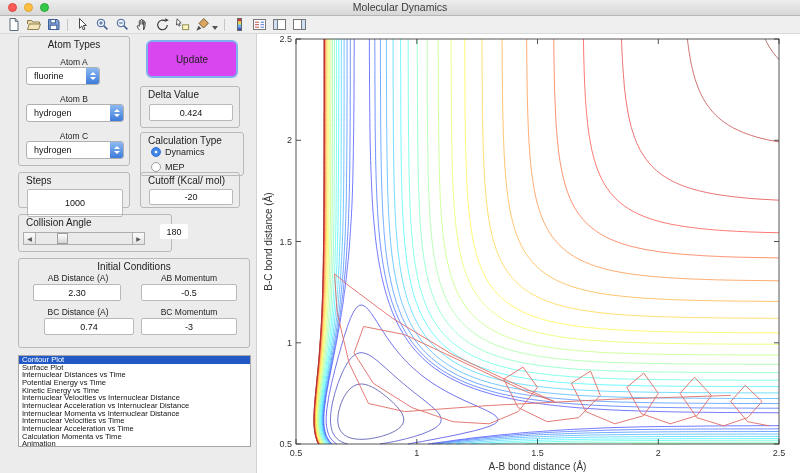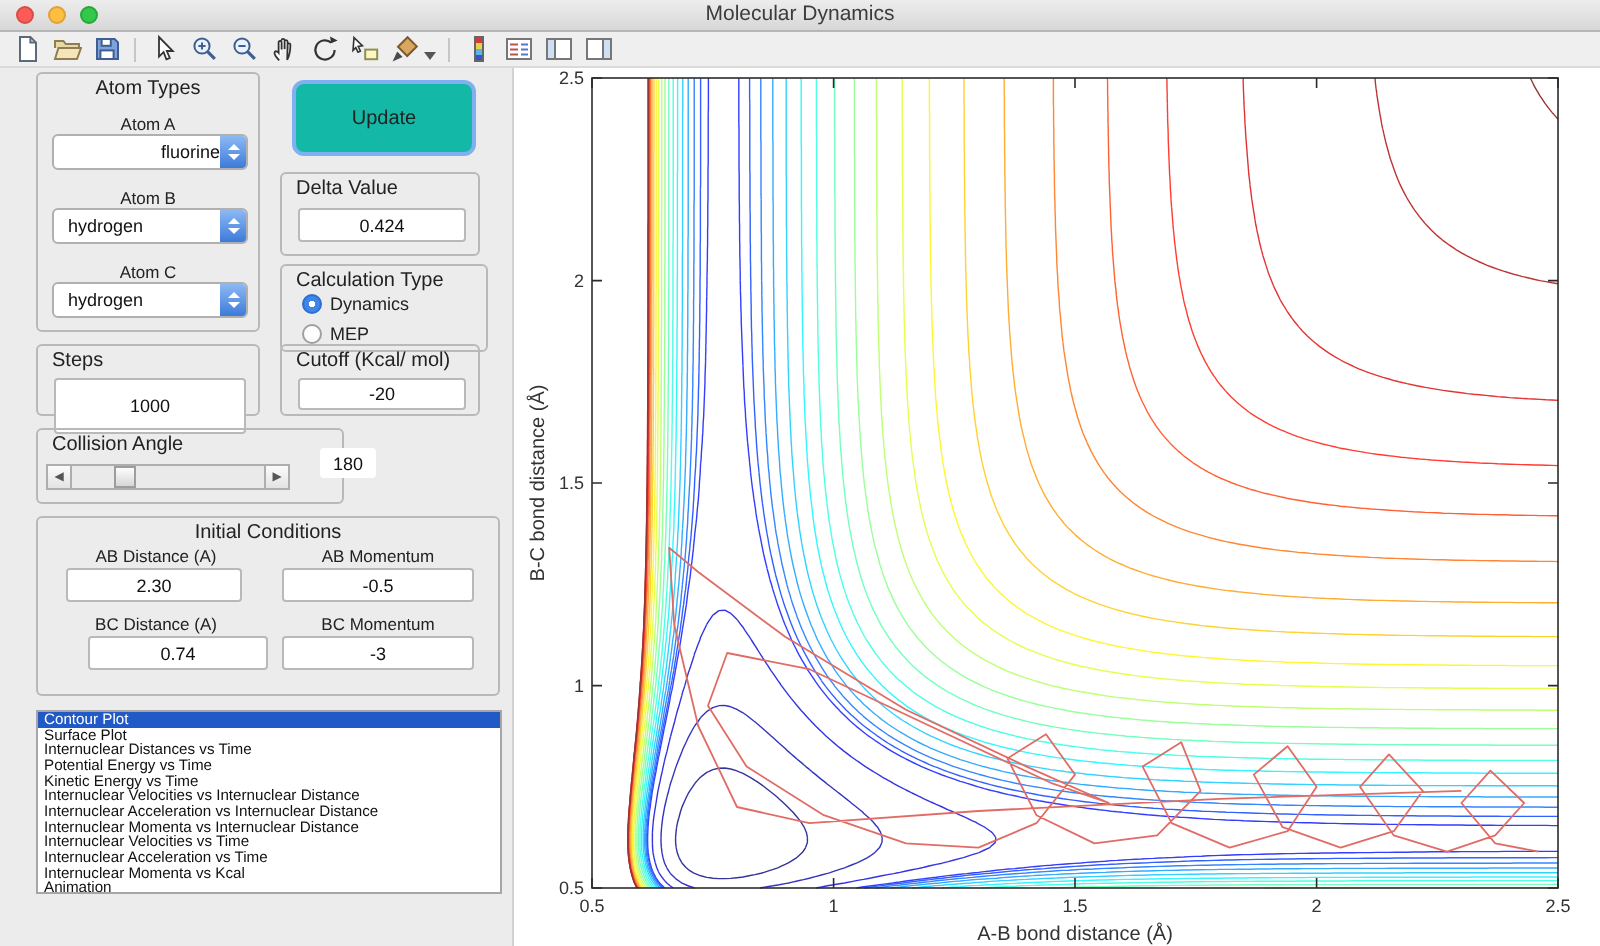--- a/index.html
+++ b/index.html
@@ -28,21 +28,21 @@
   .gtitle.left{text-align:left;padding-left:7px;}
   .alabel{position:absolute;left:0;right:0;text-align:center;font-size:8.5px;color:#222;}
   .popup{position:absolute;height:18px;background:#fff;border:1px solid #b0b0b0;border-radius:3px;
          display:flex;align-items:center;box-sizing:border-box;overflow:hidden;}
   .pu-text{flex:1;font-size:9px;color:#111;padding-left:7px;white-space:nowrap;}
   .pu-arrows{width:13px;align-self:stretch;background:linear-gradient(#8db9f3,#3d7bd9);
              display:flex;flex-direction:column;align-items:center;justify-content:center;gap:1.5px;}
   .pu-arrows i{display:block;width:0;height:0;border-left:3px solid transparent;border-right:3px solid transparent;}
   .pu-arrows .up{border-bottom:3.5px solid #fff;}
   .pu-arrows .dn{border-top:3.5px solid #fff;}
-  .update-btn{position:absolute;left:146px;top:6px;width:88px;height:34px;background:#14b8a6;
+  .update-btn{position:absolute;left:146px;top:6px;width:88px;height:34px;background:#d946ef;
               border:2px solid #7fb0ef;border-radius:6px;font-size:10px;color:#222;
               display:flex;align-items:center;justify-content:center;}
   .edit{position:absolute;background:#fff;border:1px solid #b9b9b9;border-radius:2px;font-size:9px;
         text-align:center;box-sizing:border-box;color:#111;font-family:"Liberation Sans",sans-serif;padding:0;}
   .radio-row{position:absolute;left:10px;display:flex;align-items:center;gap:4px;font-size:9px;color:#222;}
   .rdot{width:10px;height:10px;border-radius:50%;box-sizing:border-box;border:1px solid #a0a0a0;background:#fdfdfd;}
   .rdot.sel{border:1px solid #2f6ecf;background:radial-gradient(circle,#ffffff 0 1.5px,#3e86e8 1.6px 100%);}
   .slider{position:absolute;left:4px;top:16px;height:14px;display:flex;align-items:center;}
   .sl-btn{width:13px;height:13px;border:1px solid #aeaeae;background:linear-gradient(#fbfbfb,#e3e3e3);
           font-size:6px;color:#555;display:flex;align-items:center;justify-content:center;box-sizing:border-box;}
@@ -165,21 +165,21 @@
       </svg>
     </span>
   </div>
 
 <div class="controls">
 
   <div class="group" style="left:18px;top:2px;width:112px;height:130px;">
     <div class="gtitle">Atom Types</div>
     <div id="atomRows">
         <div class="alabel" style="top: 20px;">Atom A</div>
-        <div class="popup" style="left: 7px; top: 30px; width: 98px; text-align: right;">
+        <div class="popup" style="left: 7px; top: 30px; width: 74px;">
           <span class="pu-text">fluorine</span>
           <span class="pu-arrows">
             <i class="up"></i>
             <i class="dn"></i>
           </span>
         </div>
         <div class="alabel" style="top: 57px;">Atom B</div>
         <div class="popup" style="left: 7px; top: 67px; width: 98px;">
           <span class="pu-text">hydrogen</span>
           <span class="pu-arrows">
@@ -259,21 +259,21 @@
       <div class="li sel">Contour Plot</div>
       <div class="li">Surface Plot</div>
       <div class="li">Internuclear Distances vs Time</div>
       <div class="li">Potential Energy vs Time</div>
       <div class="li">Kinetic Energy vs Time</div>
       <div class="li">Internuclear Velocities vs Internuclear Distance</div>
       <div class="li">Internuclear Acceleration vs Internuclear Distance</div>
       <div class="li">Internuclear Momenta vs Internuclear Distance</div>
       <div class="li">Internuclear Velocities vs Time</div>
       <div class="li">Internuclear Acceleration vs Time</div>
-      <div class="li">Internuclear Momenta vs Kcal</div>
+      <div class="li">Calculation Momenta vs Time</div>
       <div class="li">Animation</div>
     </div>
 </div>
 
 <div class="figure-area">
   <svg id="plot-svg" width="544" height="439" viewBox="0 0 544 439">
       <path d="M100.4 405.1L99.1 404.9M103.4 405.3L100.4 405.1M106.4 405.3L103.4 405.3M109.4 405.2L106.4 405.3M112.3 404.9L109.4 405.2M91.3 402.7L90.7 402.4M94.3 403.9L91.3 402.7M97.4 404.7L94.3 403.9M99.1 404.9L97.4 404.7M112.3 404.9L112.5 404.9M115.5 404.5L112.5 404.9M118.5 403.9L115.5 404.5M121.5 403.3L118.5 403.9M124.5 402.6L121.5 403.3M125.3 402.4L124.5 402.6M88.3 400.9L87.1 399.9M90.7 402.4L88.3 400.9M125.3 402.4L127.5 401.7M130.6 400.7L127.5 401.7M132.9 399.9L130.6 400.7M85.3 397.9L84.9 397.3M87.1 399.9L85.3 397.9M132.9 399.9L133.6 399.6M136.6 398.2L133.6 399.6M138.4 397.3L136.6 398.2M84.9 397.3L83.5 394.8M138.4 397.3L139.6 396.6M142.4 394.8L139.6 396.6M83.5 394.8L82.6 392.3M142.4 394.8L142.6 394.6M145.1 392.3L142.6 394.6M82.3 390.8L82.1 389.8M82.6 392.3L82.3 390.8M145.1 392.3L145.7 391.5M146.8 389.8L145.7 391.5M82.1 389.8L81.8 387.2M146.8 389.8L147.7 387.2M81.8 387.2L81.8 384.7M147.7 387.2L147.7 384.7M81.8 384.7L82.0 382.2M147.7 384.7L147.2 382.2M82.0 382.2L82.3 379.7M82.3 379.6L82.3 379.7M147.2 382.2L146.1 379.6M82.3 379.6L82.8 377.1M145.7 379.0L144.5 377.1M146.1 379.6L145.7 379.0M82.8 377.1L83.5 374.6M142.6 374.6L142.6 374.6M144.5 377.1L142.6 374.6M83.5 374.6L84.2 372.0M142.6 374.6L140.4 372.0M84.2 372.0L85.0 369.5M139.6 371.2L137.9 369.5M140.4 372.0L139.6 371.2M85.0 369.5L85.3 368.8M86.1 367.0L85.3 368.8M136.6 368.2L135.3 367.0M137.9 369.5L136.6 368.2M86.1 367.0L87.3 364.4M133.6 365.5L132.4 364.4M135.3 367.0L133.6 365.5M87.3 364.4L88.3 362.4M88.6 361.9L88.3 362.4M130.6 362.9L129.3 361.9M132.4 364.4L130.6 362.9M88.6 361.9L90.3 359.4M127.5 360.5L126.1 359.4M129.3 361.9L127.5 360.5M90.3 359.4L91.3 357.9M92.2 356.8L91.3 357.9M124.5 358.2L122.5 356.8M126.1 359.4L124.5 358.2M92.2 356.8L94.3 354.5M94.6 354.3L94.3 354.5M118.5 354.3L118.4 354.3M121.5 356.2L118.5 354.3M122.5 356.8L121.5 356.2M94.6 354.3L97.4 352.2M98.3 351.8L97.4 352.2M115.5 352.7L113.2 351.8M118.4 354.3L115.5 352.7M98.3 351.8L100.4 350.8M103.4 350.1L100.4 350.8M106.4 350.0L103.4 350.1M109.4 350.5L106.4 350.0M112.5 351.4L109.4 350.5M113.2 351.8L112.5 351.4" fill="none" stroke="rgb(51,51,153)" stroke-width="0.7"></path>
       <path d="M85.3 407.7L84.9 407.5M88.3 409.0L85.3 407.7M91.3 410.0L88.3 409.0M124.0 410.0L124.5 409.9M127.5 409.4L124.5 409.9M130.6 408.9L127.5 409.4M133.6 408.4L130.6 408.9M136.6 407.8L133.6 408.4M138.4 407.5L136.6 407.8M82.3 405.7L81.4 404.9M84.9 407.5L82.3 405.7M138.4 407.5L139.6 407.2M142.6 406.5L139.6 407.2M145.7 405.8L142.6 406.5M148.7 405.1L145.7 405.8M149.5 404.9L148.7 405.1M79.2 402.7L79.0 402.4M81.4 404.9L79.2 402.7M149.5 404.9L151.7 404.3M154.7 403.5L151.7 404.3M157.7 402.7L154.7 403.5M158.7 402.4L157.7 402.7M79.0 402.4L77.4 399.9M158.7 402.4L160.8 401.7M163.8 400.7L160.8 401.7M166.4 399.9L163.8 400.7M76.2 397.4L76.2 397.3M77.4 399.9L76.2 397.4M166.4 399.9L166.8 399.7M169.8 398.5L166.8 399.7M172.8 397.3L169.8 398.5M76.2 397.3L75.5 394.8M172.8 397.3L172.8 397.3M175.8 395.8L172.8 397.3M177.8 394.8L175.8 395.8M75.5 394.8L75.0 392.3M177.8 394.8L178.9 394.1M181.4 392.3L178.9 394.1M75.0 392.3L74.7 389.8M181.4 392.3L181.9 391.8M183.8 389.8L181.9 391.8M74.7 389.8L74.5 387.2M183.8 389.8L184.9 387.4M185.0 387.2L184.9 387.4M74.5 387.2L74.5 384.7M185.0 387.2L185.1 384.7M74.5 384.7L74.6 382.2M184.9 384.1L184.3 382.2M185.1 384.7L184.9 384.1M74.6 382.2L74.8 379.6M184.3 382.2L182.8 379.6M74.8 379.6L75.1 377.1M181.9 378.6L180.7 377.1M182.8 379.6L181.9 378.6M75.1 377.1L75.4 374.6M178.9 375.3L178.1 374.6M180.7 377.1L178.9 375.3M75.4 374.6L75.9 372.0M175.8 372.6L175.3 372.0M178.1 374.6L175.8 372.6M75.9 372.0L76.2 370.0M76.3 369.5L76.2 370.0M172.8 370.0L172.2 369.5M175.3 372.0L172.8 370.0M76.3 369.5L76.9 367.0M169.8 367.6L169.1 367.0M172.2 369.5L169.8 367.6M76.9 367.0L77.5 364.4M166.8 365.2L165.8 364.4M169.1 367.0L166.8 365.2M77.5 364.4L78.2 361.9M163.8 362.8L162.6 361.9M165.8 364.4L163.8 362.8M78.2 361.9L78.8 359.4M160.8 360.5L159.4 359.4M162.6 361.9L160.8 360.5M78.8 359.4L79.2 357.9M79.6 356.8L79.2 357.9M157.7 358.1L156.2 356.8M159.4 359.4L157.7 358.1M79.6 356.8L80.4 354.3M154.7 355.7L153.0 354.3M156.2 356.8L154.7 355.7M80.4 354.3L81.2 351.8M151.7 353.2L149.9 351.8M153.0 354.3L151.7 353.2M81.2 351.8L82.0 349.3M148.7 350.7L146.9 349.3M149.9 351.8L148.7 350.7M82.0 349.3L82.3 348.6M83.0 346.7L82.3 348.6M145.7 348.2L143.9 346.7M146.9 349.3L145.7 348.2M83.0 346.7L84.0 344.2M142.6 345.6L141.0 344.2M143.9 346.7L142.6 345.6M84.0 344.2L85.0 341.7M139.6 343.0L138.1 341.7M141.0 344.2L139.6 343.0M85.0 341.7L85.3 340.9M86.1 339.1L85.3 340.9M136.6 340.3L135.3 339.1M138.1 341.7L136.6 340.3M86.1 339.1L87.3 336.6M133.6 337.6L132.5 336.6M135.3 339.1L133.6 337.6M87.3 336.6L88.3 334.4M88.5 334.1L88.3 334.4M130.6 334.9L129.7 334.1M132.5 336.6L130.6 334.9M88.5 334.1L89.9 331.5M127.5 332.1L126.8 331.5M129.7 334.1L127.5 332.1M89.9 331.5L91.3 329.0M91.3 329.0L91.3 329.0M124.5 329.5L123.9 329.0M126.8 331.5L124.5 329.5M91.3 329.0L93.2 326.5M121.5 326.9L120.9 326.5M123.9 329.0L121.5 326.9M93.2 326.5L94.3 324.8M95.2 323.9L94.3 324.8M118.5 324.6L117.6 323.9M120.9 326.5L118.5 324.6M95.2 323.9L97.4 321.8M97.9 321.4L97.4 321.8M115.5 322.4L113.7 321.4M117.6 323.9L115.5 322.4M97.9 321.4L100.4 319.8M103.2 318.9L100.4 319.8M109.4 319.4L107.1 318.9M112.5 320.7L109.4 319.4M113.7 321.4L112.5 320.7M103.2 318.9L103.4 318.8M106.4 318.7L103.4 318.8M107.1 318.9L106.4 318.7" fill="none" stroke="rgb(51,51,190)" stroke-width="0.7"></path>
       <path d="M79.2 409.0L77.4 407.5M80.7 410.0L79.2 409.0M151.9 410.0L154.7 409.5M157.7 408.9L154.7 409.5M160.8 408.4L157.7 408.9M163.8 407.9L160.8 408.4M166.4 407.5L163.8 407.9M76.2 406.2L75.2 404.9M77.4 407.5L76.2 406.2M166.4 407.5L166.8 407.4M169.8 406.8L166.8 407.4M172.8 406.2L169.8 406.8M175.8 405.7L172.8 406.2M178.9 405.1L175.8 405.7M180.0 404.9L178.9 405.1M75.2 404.9L73.5 402.4M180.0 404.9L181.9 404.5M184.9 403.9L181.9 404.5M187.9 403.3L184.9 403.9M190.9 402.8L187.9 403.3M192.9 402.4L190.9 402.8M73.2 401.8L72.4 399.9M73.5 402.4L73.2 401.8M192.9 402.4L194.0 402.2M197.0 401.5L194.0 402.2M200.0 400.9L197.0 401.5M203.0 400.3L200.0 400.9M205.0 399.9L203.0 400.3M72.4 399.9L71.6 397.3M205.0 399.9L206.0 399.6M209.0 398.9L206.0 399.6M212.1 398.2L209.0 398.9M215.1 397.6L212.1 398.2M216.1 397.3L215.1 397.6M71.6 397.3L71.0 394.8M216.1 397.3L218.1 396.8M221.1 396.0L218.1 396.8M224.1 395.2L221.1 396.0M225.8 394.8L224.1 395.2M71.0 394.8L70.5 392.3M225.8 394.8L227.2 394.3M230.2 393.3L227.2 394.3M233.2 392.4L230.2 393.3M233.5 392.3L233.2 392.4M70.5 392.3L70.3 389.8M233.5 392.3L236.2 391.0M238.9 389.8L236.2 391.0M70.2 387.8L70.2 387.2M70.3 389.8L70.2 387.8M238.9 389.8L239.2 389.4M241.7 387.2L239.2 389.4M70.2 387.2L70.2 384.7M241.7 387.2L241.9 384.7M70.2 384.7L70.2 383.5M70.2 382.2L70.2 383.5M241.9 384.7L240.0 382.2M70.2 382.2L70.4 379.6M239.2 381.6L236.4 379.6M240.0 382.2L239.2 381.6M70.4 379.6L70.6 377.1M233.2 377.9L231.8 377.1M236.2 379.5L233.2 377.9M236.4 379.6L236.2 379.5M70.6 377.1L70.9 374.6M227.2 374.9L226.4 374.6M230.2 376.4L227.2 374.9M231.8 377.1L230.2 376.4M70.9 374.6L71.3 372.0M221.1 372.2L220.8 372.0M224.1 373.6L221.1 372.2M226.4 374.6L224.1 373.6M71.3 372.0L71.7 369.5M218.1 370.9L215.1 369.5M220.8 372.0L218.1 370.9M71.7 369.5L72.1 367.0M212.1 368.2L209.5 367.0M215.1 369.5L212.1 368.2M215.1 369.5L215.1 369.5M72.1 367.0L72.5 364.4M206.0 365.4L204.1 364.4M209.0 366.8L206.0 365.4M209.5 367.0L209.0 366.8M72.5 364.4L72.9 361.9M200.0 362.5L198.9 361.9M203.0 363.9L200.0 362.5M204.1 364.4L203.0 363.9M72.9 361.9L73.2 360.4M73.4 359.4L73.2 360.4M194.0 359.4L193.9 359.4M197.0 361.0L194.0 359.4M198.9 361.9L197.0 361.0M73.4 359.4L74.0 356.8M190.9 357.8L189.3 356.8M193.9 359.4L190.9 357.8M74.0 356.8L74.5 354.3M184.9 354.4L184.8 354.3M187.9 356.1L184.9 354.4M189.3 356.8L187.9 356.1M74.5 354.3L75.1 351.8M181.9 352.5L180.7 351.8M184.8 354.3L181.9 352.5M75.1 351.8L75.6 349.3M178.9 350.7L176.7 349.3M180.7 351.8L178.9 350.7M75.6 349.3L76.2 346.7M175.8 348.7L173.0 346.7M176.7 349.3L175.8 348.7M76.2 346.7L76.2 346.6M76.8 344.2L76.2 346.6M169.8 344.5L169.4 344.2M172.8 346.6L169.8 344.5M173.0 346.7L172.8 346.6M76.8 344.2L77.5 341.7M166.8 342.2L166.1 341.7M169.4 344.2L166.8 342.2M77.5 341.7L78.1 339.1M163.8 339.8L162.9 339.1M166.1 341.7L163.8 339.8M78.1 339.1L78.7 336.6M160.8 337.3L160.0 336.6M162.9 339.1L160.8 337.3M78.7 336.6L79.2 334.4M79.3 334.1L79.2 334.4M157.7 334.6L157.1 334.1M160.0 336.6L157.7 334.6M79.3 334.1L80.0 331.5M154.7 331.8L154.4 331.5M157.1 334.1L154.7 331.8M80.0 331.5L80.7 329.0M154.4 331.5L151.8 329.0M80.7 329.0L81.4 326.5M151.7 328.9L149.4 326.5M151.8 329.0L151.7 328.9M81.4 326.5L82.0 323.9M148.7 325.7L147.0 323.9M149.4 326.5L148.7 325.7M82.0 323.9L82.3 322.9M82.7 321.4L82.3 322.9M145.7 322.4L144.7 321.4M147.0 323.9L145.7 322.4M82.7 321.4L83.5 318.9M142.6 318.9L142.6 318.9M144.7 321.4L142.6 318.9M83.5 318.9L84.2 316.3M142.6 318.9L140.5 316.3M84.2 316.3L84.9 313.8M139.6 315.2L138.5 313.8M140.5 316.3L139.6 315.2M84.9 313.8L85.3 312.1M85.6 311.3L85.3 312.1M136.6 311.3L136.6 311.3M138.5 313.8L136.6 311.3M85.6 311.3L86.4 308.8M136.6 311.3L134.7 308.8M86.4 308.8L87.1 306.2M133.6 307.1L132.9 306.2M134.7 308.8L133.6 307.1M87.1 306.2L87.8 303.7M132.9 306.2L131.2 303.7M87.8 303.7L88.3 302.0M88.6 301.2L88.3 302.0M130.6 302.8L129.4 301.2M131.2 303.7L130.6 302.8M88.6 301.2L89.5 298.6M129.4 301.2L127.8 298.6M89.5 298.6L90.3 296.1M127.5 298.2L126.1 296.1M127.8 298.6L127.5 298.2M90.3 296.1L91.1 293.6M126.1 296.1L124.5 293.6M91.1 293.6L91.3 292.7M92.0 291.0L91.3 292.7M124.5 293.6L122.9 291.0M124.5 293.6L124.5 293.6M92.0 291.0L92.9 288.5M121.5 288.8L121.3 288.5M122.9 291.0L121.5 288.8M92.9 288.5L93.9 286.0M121.3 288.5L119.7 286.0M93.9 286.0L94.3 284.6M94.9 283.4L94.3 284.6M118.5 284.1L118.0 283.4M119.7 286.0L118.5 284.1M94.9 283.4L96.1 280.9M118.0 283.4L116.3 280.9M96.1 280.9L97.3 278.4M115.5 279.6L114.5 278.4M116.3 280.9L115.5 279.6M97.3 278.4L97.4 278.1M98.9 275.8L97.4 278.1M114.5 278.4L112.6 275.8M98.9 275.8L100.4 273.6M100.8 273.3L100.4 273.6M112.5 275.7L110.0 273.3M112.6 275.8L112.5 275.7M100.8 273.3L103.4 271.3M106.4 271.1L103.4 271.3M109.4 272.7L106.4 271.1M110.0 273.3L109.4 272.7" fill="none" stroke="rgb(51,51,227)" stroke-width="0.7"></path>
       <path d="M76.2 409.9L73.8 407.5M76.4 410.0L76.2 409.9M172.1 410.0L172.8 409.9M175.8 409.4L172.8 409.9M178.9 409.0L175.8 409.4M181.9 408.6L178.9 409.0M184.9 408.2L181.9 408.6M187.9 407.8L184.9 408.2M190.4 407.5L187.9 407.8M73.2 406.7L72.0 404.9M73.8 407.5L73.2 406.7M190.4 407.5L190.9 407.4M194.0 407.0L190.9 407.4M197.0 406.5L194.0 407.0M200.0 406.1L197.0 406.5M203.0 405.7L200.0 406.1M206.0 405.4L203.0 405.7M209.0 405.0L206.0 405.4M209.8 404.9L209.0 405.0M72.0 404.9L70.7 402.4M209.8 404.9L212.1 404.6M215.1 404.2L212.1 404.6M218.1 403.8L215.1 404.2M221.1 403.5L218.1 403.8M224.1 403.1L221.1 403.5M227.2 402.8L224.1 403.1M230.2 402.5L227.2 402.8M231.2 402.4L230.2 402.5M70.2 401.3L69.7 399.9M70.7 402.4L70.2 401.3M231.2 402.4L233.2 402.2M236.2 401.8L233.2 402.2M239.2 401.5L236.2 401.8M242.3 401.1L239.2 401.5M245.3 400.8L242.3 401.1M248.3 400.5L245.3 400.8M251.3 400.3L248.3 400.5M254.3 400.0L251.3 400.3M255.9 399.9L254.3 400.0M69.7 399.9L69.0 397.3M255.9 399.9L257.3 399.7M260.4 399.4L257.3 399.7M263.4 399.1L260.4 399.4M266.4 398.8L263.4 399.1M269.4 398.6L266.4 398.8M272.4 398.3L269.4 398.6M275.5 398.1L272.4 398.3M278.5 397.9L275.5 398.1M281.5 397.7L278.5 397.9M284.5 397.5L281.5 397.7M286.4 397.3L284.5 397.5M69.0 397.3L68.5 394.8M286.4 397.3L287.5 397.2M290.6 397.0L287.5 397.2M293.6 396.8L290.6 397.0M296.6 396.6L293.6 396.8M299.6 396.3L296.6 396.6M302.6 396.2L299.6 396.3M305.7 396.0L302.6 396.2M308.7 395.8L305.7 396.0M311.7 395.6L308.7 395.8M314.7 395.5L311.7 395.6M317.7 395.3L314.7 395.5M320.7 395.2L317.7 395.3M323.8 395.0L320.7 395.2M326.8 394.9L323.8 395.0M329.5 394.8L326.8 394.9M68.5 394.8L68.1 392.3M329.5 394.8L329.8 394.8M332.8 394.6L329.8 394.8M335.8 394.5L332.8 394.6M338.9 394.3L335.8 394.5M341.9 394.2L338.9 394.3M344.9 394.1L341.9 394.2M347.9 393.9L344.9 394.1M350.9 393.8L347.9 393.9M353.9 393.7L350.9 393.8M357.0 393.6L353.9 393.7M360.0 393.5L357.0 393.6M363.0 393.4L360.0 393.5M366.0 393.3L363.0 393.4M369.0 393.3L366.0 393.3M372.1 393.2L369.0 393.3M375.1 393.1L372.1 393.2M378.1 393.0L375.1 393.1M381.1 393.0L378.1 393.0M384.1 392.9L381.1 393.0M387.2 392.8L384.1 392.9M390.2 392.8L387.2 392.8M393.2 392.7L390.2 392.8M396.2 392.7L393.2 392.7M399.2 392.6L396.2 392.7M402.3 392.6L399.2 392.6M405.3 392.5L402.3 392.6M408.3 392.5L405.3 392.5M411.3 392.5L408.3 392.5M414.3 392.4L411.3 392.5M417.3 392.4L414.3 392.4M420.4 392.4L417.3 392.4M423.4 392.3L420.4 392.4M426.4 392.3L423.4 392.3M428.9 392.3L426.4 392.3M68.1 392.3L67.9 389.8M428.9 392.3L429.4 392.3M432.4 392.2L429.4 392.3M435.5 392.2L432.4 392.2M438.5 392.2L435.5 392.2M441.5 392.1L438.5 392.2M444.5 392.1L441.5 392.1M447.5 392.1L444.5 392.1M450.6 392.0L447.5 392.1M453.6 392.0L450.6 392.0M456.6 392.0L453.6 392.0M459.6 391.9L456.6 392.0M462.6 391.9L459.6 391.9M465.6 391.9L462.6 391.9M468.7 391.9L465.6 391.9M471.7 391.9L468.7 391.9M474.7 391.8L471.7 391.9M477.7 391.8L474.7 391.8M480.7 391.8L477.7 391.8M483.8 391.8L480.7 391.8M486.8 391.8L483.8 391.8M489.8 391.8L486.8 391.8M492.8 391.8L489.8 391.8M495.8 391.7L492.8 391.8M498.8 391.7L495.8 391.7M501.9 391.7L498.8 391.7M504.9 391.7L501.9 391.7M507.9 391.7L504.9 391.7M510.9 391.7L507.9 391.7M513.9 391.7L510.9 391.7M517.0 391.7L513.9 391.7M520.0 391.7L517.0 391.7M523.0 391.7L520.0 391.7M67.9 389.8L67.8 387.2M67.8 387.2L67.8 384.7M67.8 384.7L67.9 382.2M67.9 382.2L68.0 379.6M68.0 379.6L68.2 377.1M390.2 377.2L387.8 377.1M393.2 377.3L390.2 377.2M396.2 377.4L393.2 377.3M399.2 377.4L396.2 377.4M402.3 377.5L399.2 377.4M405.3 377.6L402.3 377.5M408.3 377.7L405.3 377.6M411.3 377.7L408.3 377.7M414.3 377.8L411.3 377.7M417.3 377.9L414.3 377.8M420.4 377.9L417.3 377.9M423.4 378.0L420.4 377.9M426.4 378.0L423.4 378.0M429.4 378.1L426.4 378.0M432.4 378.1L429.4 378.1M435.5 378.2L432.4 378.1M438.5 378.2L435.5 378.2M441.5 378.2L438.5 378.2M444.5 378.3L441.5 378.2M447.5 378.3L444.5 378.3M450.6 378.3L447.5 378.3M453.6 378.4L450.6 378.3M456.6 378.4L453.6 378.4M459.6 378.4L456.6 378.4M462.6 378.5L459.6 378.4M465.6 378.5L462.6 378.5M468.7 378.5L465.6 378.5M471.7 378.5L468.7 378.5M474.7 378.5L471.7 378.5M477.7 378.6L474.7 378.5M480.7 378.6L477.7 378.6M483.8 378.6L480.7 378.6M486.8 378.6L483.8 378.6M489.8 378.6L486.8 378.6M492.8 378.7L489.8 378.6M495.8 378.7L492.8 378.7M498.8 378.7L495.8 378.7M501.9 378.7L498.8 378.7M504.9 378.7L501.9 378.7M507.9 378.7L504.9 378.7M510.9 378.7L507.9 378.7M513.9 378.7L510.9 378.7M517.0 378.7L513.9 378.7M520.0 378.8L517.0 378.7M523.0 378.8L520.0 378.8M68.2 377.1L68.4 374.6M335.8 374.7L333.8 374.6M338.9 374.9L335.8 374.7M341.9 375.1L338.9 374.9M344.9 375.3L341.9 375.1M347.9 375.5L344.9 375.3M350.9 375.7L347.9 375.5M353.9 375.8L350.9 375.7M357.0 376.0L353.9 375.8M360.0 376.1L357.0 376.0M363.0 376.2L360.0 376.1M366.0 376.4L363.0 376.2M369.0 376.5L366.0 376.4M372.1 376.6L369.0 376.5M375.1 376.7L372.1 376.6M378.1 376.8L375.1 376.7M381.1 376.9L378.1 376.8M384.1 377.0L381.1 376.9M387.2 377.1L384.1 377.0M387.8 377.1L387.2 377.1M68.4 374.6L68.7 372.0M305.7 372.2L304.0 372.0M308.7 372.5L305.7 372.2M311.7 372.8L308.7 372.5M314.7 373.1L311.7 372.8M317.7 373.4L314.7 373.1M320.7 373.6L317.7 373.4M323.8 373.9L320.7 373.6M326.8 374.1L323.8 373.9M329.8 374.3L326.8 374.1M332.8 374.5L329.8 374.3M333.8 374.6L332.8 374.5M68.7 372.0L69.1 369.5M284.5 369.7L283.1 369.5M287.5 370.1L284.5 369.7M290.6 370.5L287.5 370.1M293.6 370.9L290.6 370.5M296.6 371.2L293.6 370.9M299.6 371.6L296.6 371.2M302.6 371.9L299.6 371.6M304.0 372.0L302.6 371.9M69.1 369.5L69.4 367.0M269.4 367.4L266.9 367.0M272.4 367.9L269.4 367.4M275.5 368.4L272.4 367.9M278.5 368.9L275.5 368.4M281.5 369.3L278.5 368.9M283.1 369.5L281.5 369.3M69.4 367.0L69.8 364.4M254.3 364.6L253.7 364.4M257.3 365.2L254.3 364.6M260.4 365.8L257.3 365.2M263.4 366.4L260.4 365.8M266.4 366.9L263.4 366.4M266.9 367.0L266.4 366.9M69.8 364.4L70.1 361.9M245.3 362.6L242.6 361.9M248.3 363.3L245.3 362.6M251.3 363.9L248.3 363.3M253.7 364.4L251.3 363.9M70.1 361.9L70.2 361.5M70.6 359.4L70.2 361.5M233.2 359.4L233.1 359.4M236.2 360.3L233.2 359.4M239.2 361.1L236.2 360.3M242.3 361.8L239.2 361.1M242.6 361.9L242.3 361.8M70.6 359.4L71.0 356.8M227.2 357.6L224.7 356.8M230.2 358.5L227.2 357.6M233.1 359.4L230.2 358.5M71.0 356.8L71.5 354.3M218.1 354.6L217.4 354.3M221.1 355.6L218.1 354.6M224.1 356.7L221.1 355.6M224.7 356.8L224.1 356.7M71.5 354.3L72.0 351.8M212.1 352.3L210.8 351.8M215.1 353.5L212.1 352.3M217.4 354.3L215.1 353.5M72.0 351.8L72.4 349.3M206.0 349.8L204.8 349.3M209.0 351.1L206.0 349.8M210.8 351.8L209.0 351.1M72.4 349.3L72.9 346.7M200.0 347.0L199.4 346.7M203.0 348.4L200.0 347.0M204.8 349.3L203.0 348.4M72.9 346.7L73.2 344.9M73.4 344.2L73.2 344.9M197.0 345.5L194.5 344.2M199.4 346.7L197.0 345.5M73.4 344.2L73.9 341.7M190.9 342.2L190.0 341.7M194.0 343.9L190.9 342.2M194.5 344.2L194.0 343.9M73.9 341.7L74.4 339.1M187.9 340.4L185.8 339.1M190.0 341.7L187.9 340.4M74.4 339.1L74.9 336.6M184.9 338.5L182.0 336.6M185.8 339.1L184.9 338.5M74.9 336.6L75.4 334.1M178.9 334.4L178.4 334.1M181.9 336.5L178.9 334.4M182.0 336.6L181.9 336.5M75.4 334.1L75.9 331.5M175.8 332.1L175.1 331.5M178.4 334.1L175.8 332.1M75.9 331.5L76.2 329.6M76.4 329.0L76.2 329.6M172.8 329.7L172.0 329.0M175.1 331.5L172.8 329.7M76.4 329.0L76.9 326.5M169.8 327.1L169.1 326.5M172.0 329.0L169.8 327.1M76.9 326.5L77.4 323.9M166.8 324.3L166.4 323.9M169.1 326.5L166.8 324.3M77.4 323.9L77.9 321.4M166.4 323.9L163.8 321.4M77.9 321.4L78.4 318.9M163.8 321.3L161.5 318.9M163.8 321.4L163.8 321.3M78.4 318.9L78.9 316.3M160.8 318.1L159.2 316.3M161.5 318.9L160.8 318.1M78.9 316.3L79.2 314.3M79.3 313.8L79.2 314.3M157.7 314.6L157.1 313.8M159.2 316.3L157.7 314.6M79.3 313.8L79.9 311.3M157.1 313.8L155.1 311.3M79.9 311.3L80.4 308.8M154.7 310.8L153.2 308.8M155.1 311.3L154.7 310.8M80.4 308.8L80.8 306.2M151.7 306.7L151.4 306.2M153.2 308.8L151.7 306.7M80.8 306.2L81.3 303.7M151.4 306.2L149.7 303.7M81.3 303.7L81.7 301.2M148.7 302.2L148.0 301.2M149.7 303.7L148.7 302.2M81.7 301.2L82.2 298.6M148.0 301.2L146.5 298.6M82.2 298.6L82.3 298.0M82.6 296.1L82.3 298.0M145.7 297.2L145.0 296.1M146.5 298.6L145.7 297.2M82.6 296.1L83.1 293.6M145.0 296.1L143.6 293.6M83.1 293.6L83.6 291.0M142.6 291.7L142.3 291.0M143.6 293.6L142.6 291.7M83.6 291.0L84.0 288.5M142.3 291.0L141.0 288.5M84.0 288.5L84.4 286.0M141.0 288.5L139.8 286.0M84.4 286.0L84.8 283.4M139.6 285.5L138.7 283.4M139.8 286.0L139.6 285.5M84.8 283.4L85.2 280.9M138.7 283.4L137.6 280.9M85.2 280.9L85.3 280.1M85.6 278.4L85.3 280.1M136.6 278.5L136.5 278.4M137.6 280.9L136.6 278.5M85.6 278.4L86.0 275.8M136.5 278.4L135.5 275.8M86.0 275.8L86.4 273.3M135.5 275.8L134.6 273.3M86.4 273.3L86.8 270.8M134.6 273.3L133.7 270.8M86.8 270.8L87.2 268.3M133.6 270.5L132.8 268.3M133.7 270.8L133.6 270.5M87.2 268.3L87.5 265.7M132.8 268.3L132.0 265.7M87.5 265.7L87.8 263.2M132.0 265.7L131.2 263.2M87.8 263.2L88.1 260.7M130.6 261.2L130.4 260.7M131.2 263.2L130.6 261.2M88.1 260.7L88.3 259.4M88.5 258.1L88.3 259.4M130.4 260.7L129.7 258.1M88.5 258.1L88.9 255.6M129.7 258.1L128.9 255.6M88.9 255.6L89.2 253.1M128.9 255.6L128.3 253.1M89.2 253.1L89.5 250.5M128.3 253.1L127.6 250.5M89.5 250.5L89.8 248.0M127.5 250.1L127.0 248.0M127.6 250.5L127.5 250.1M89.8 248.0L90.1 245.5M127.0 248.0L126.4 245.5M90.1 245.5L90.4 242.9M126.4 245.5L125.8 242.9M90.4 242.9L90.7 240.4M125.8 242.9L125.3 240.4M90.7 240.4L90.9 237.9M125.3 240.4L124.8 237.9M90.9 237.9L91.2 235.3M124.5 236.5L124.3 235.3M124.8 237.9L124.5 236.5M91.2 235.3L91.3 233.8M91.4 232.8L91.3 233.8M124.3 235.3L123.8 232.8M91.4 232.8L91.7 230.3M123.8 232.8L123.3 230.3M91.7 230.3L92.0 227.8M123.3 230.3L122.9 227.8M92.0 227.8L92.3 225.2M122.9 227.8L122.4 225.2M92.3 225.2L92.5 222.7M122.4 225.2L122.0 222.7M92.5 222.7L92.7 220.2M122.0 222.7L121.7 220.2M92.7 220.2L93.0 217.6M121.5 219.0L121.3 217.6M121.7 220.2L121.5 219.0M93.0 217.6L93.2 215.1M121.3 217.6L120.9 215.1M93.2 215.1L93.4 212.6M120.9 215.1L120.6 212.6M93.4 212.6L93.6 210.0M120.6 212.6L120.2 210.0M93.6 210.0L93.7 207.5M120.2 210.0L119.9 207.5M93.7 207.5L93.9 205.0M119.9 207.5L119.6 205.0M93.9 205.0L94.1 202.4M119.6 205.0L119.3 202.4M94.1 202.4L94.2 199.9M119.3 202.4L119.1 199.9M94.2 199.9L94.3 197.6M94.4 197.4L94.3 197.6M119.1 199.9L118.8 197.4M94.4 197.4L94.6 194.8M118.8 197.4L118.6 194.8M94.6 194.8L94.7 192.3M118.5 194.0L118.3 192.3M118.6 194.8L118.5 194.0M94.7 192.3L94.9 189.8M118.3 192.3L118.1 189.8M94.9 189.8L95.1 187.2M118.1 189.8L117.8 187.2M95.1 187.2L95.2 184.7M117.8 187.2L117.6 184.7M95.2 184.7L95.4 182.2M117.6 184.7L117.4 182.2M95.4 182.2L95.5 179.7M117.4 182.2L117.2 179.7M95.5 179.7L95.6 177.1M117.2 179.7L117.0 177.1M95.6 177.1L95.8 174.6M117.0 177.1L116.8 174.6M95.8 174.6L95.9 172.1M116.8 174.6L116.7 172.1M95.9 172.1L96.0 169.5M116.7 172.1L116.5 169.5M96.0 169.5L96.1 167.0M116.5 169.5L116.3 167.0M96.1 167.0L96.2 164.5M116.3 167.0L116.2 164.5M96.2 164.5L96.3 161.9M116.2 164.5L116.1 161.9M96.3 161.9L96.4 159.4M116.1 161.9L115.9 159.4M96.4 159.4L96.5 156.9M115.9 159.4L115.8 156.9M96.5 156.9L96.5 154.3M115.8 156.9L115.7 154.3M96.5 154.3L96.6 151.8M115.7 154.3L115.6 151.8M96.6 151.8L96.7 149.3M115.6 151.8L115.5 149.3M96.7 149.3L96.8 146.8M115.5 148.7L115.4 146.8M115.5 149.3L115.5 148.7M96.8 146.8L96.8 144.2M115.4 146.8L115.3 144.2M96.8 144.2L96.9 141.7M115.3 144.2L115.2 141.7M96.9 141.7L96.9 139.2M115.2 141.7L115.1 139.2M96.9 139.2L97.0 136.6M115.1 139.2L115.0 136.6M97.0 136.6L97.0 134.1M115.0 136.6L114.9 134.1M97.0 134.1L97.1 131.6M114.9 134.1L114.8 131.6M97.1 131.6L97.1 129.0M114.8 131.6L114.7 129.0M97.1 129.0L97.2 126.5M114.7 129.0L114.6 126.5M97.2 126.5L97.2 124.0M114.6 126.5L114.6 124.0M97.2 124.0L97.3 121.4M114.6 124.0L114.5 121.4M97.3 121.4L97.3 118.9M114.5 121.4L114.4 118.9M97.3 118.9L97.3 116.4M114.4 118.9L114.4 116.4M97.3 116.4L97.4 114.3M97.4 113.8L97.4 114.3M114.4 116.4L114.3 113.8M97.4 113.8L97.4 111.3M114.3 113.8L114.2 111.3M97.4 111.3L97.5 108.8M114.2 111.3L114.2 108.8M97.5 108.8L97.5 106.3M114.2 108.8L114.1 106.3M97.5 106.3L97.5 103.7M114.1 106.3L114.1 103.7M97.5 103.7L97.6 101.2M114.1 103.7L114.1 101.2M97.6 101.2L97.6 98.7M114.1 101.2L114.0 98.7M97.6 98.7L97.7 96.1M114.0 98.7L114.0 96.1M97.7 96.1L97.7 93.6M114.0 96.1L113.9 93.6M97.7 93.6L97.7 91.1M113.9 93.6L113.9 91.1M97.7 91.1L97.8 88.5M113.9 91.1L113.9 88.5M97.8 88.5L97.8 86.0M113.9 88.5L113.8 86.0M97.8 86.0L97.8 83.5M113.8 86.0L113.8 83.5M97.8 83.5L97.8 80.9M113.8 83.5L113.8 80.9M97.8 80.9L97.9 78.4M113.8 80.9L113.8 78.4M97.9 78.4L97.9 75.9M113.8 78.4L113.7 75.9M97.9 75.9L97.9 73.3M113.7 75.9L113.7 73.3M97.9 73.3L97.9 70.8M113.7 73.3L113.7 70.8M97.9 70.8L97.9 68.3M113.7 70.8L113.7 68.3M97.9 68.3L98.0 65.7M113.7 68.3L113.6 65.7M98.0 65.7L98.0 63.2M113.6 65.7L113.6 63.2M98.0 63.2L98.0 60.7M113.6 63.2L113.6 60.7M98.0 60.7L98.0 58.2M113.6 60.7L113.6 58.2M98.0 58.2L98.0 55.6M113.6 58.2L113.6 55.6M98.0 55.6L98.0 53.1M113.6 55.6L113.6 53.1M98.0 53.1L98.0 50.6M113.6 53.1L113.5 50.6M98.0 50.6L98.1 48.0M113.5 50.6L113.5 48.0M98.1 48.0L98.1 45.5M113.5 48.0L113.5 45.5M98.1 45.5L98.1 43.0M113.5 45.5L113.5 43.0M98.1 43.0L98.1 40.4M113.5 43.0L113.5 40.4M98.1 40.4L98.1 37.9M113.5 40.4L113.5 37.9M98.1 37.9L98.1 35.4M113.5 37.9L113.5 35.4M98.1 35.4L98.1 32.8M113.5 35.4L113.5 32.8M98.1 32.8L98.1 30.3M113.5 32.8L113.5 30.3M98.1 30.3L98.1 27.8M113.5 30.3L113.4 27.8M98.1 27.8L98.1 25.3M113.4 27.8L113.4 25.3M98.1 25.3L98.1 22.7M113.4 25.3L113.4 22.7M98.1 22.7L98.2 20.2M113.4 22.7L113.4 20.2M98.2 20.2L98.2 17.7M113.4 20.2L113.4 17.7M98.2 17.7L98.2 15.1M113.4 17.7L113.4 15.1M98.2 15.1L98.2 12.6M113.4 15.1L113.4 12.6M98.2 12.6L98.2 10.1M113.4 12.6L113.4 10.1M98.2 10.1L98.2 7.5M113.4 10.1L113.4 7.5M98.2 7.5L98.2 5.0M113.4 7.5L113.4 5.0" fill="none" stroke="rgb(51,60,255)" stroke-width="0.7"></path>

